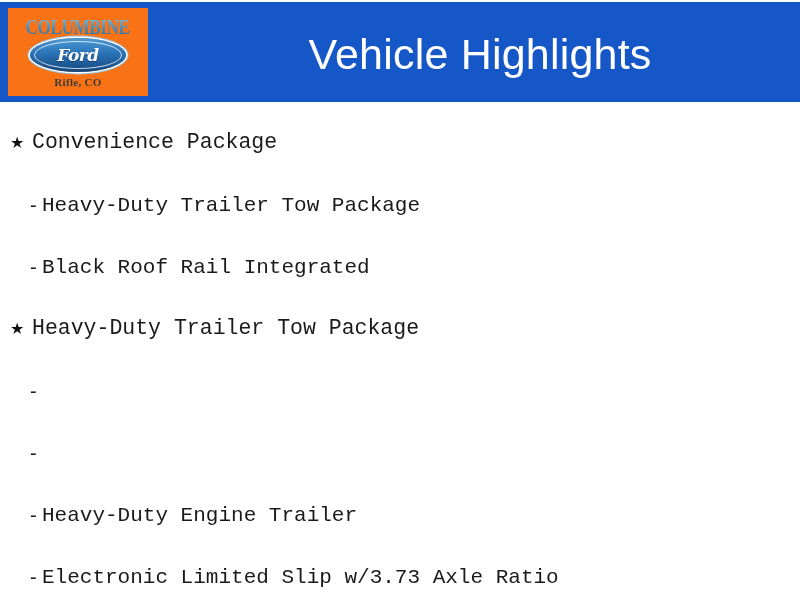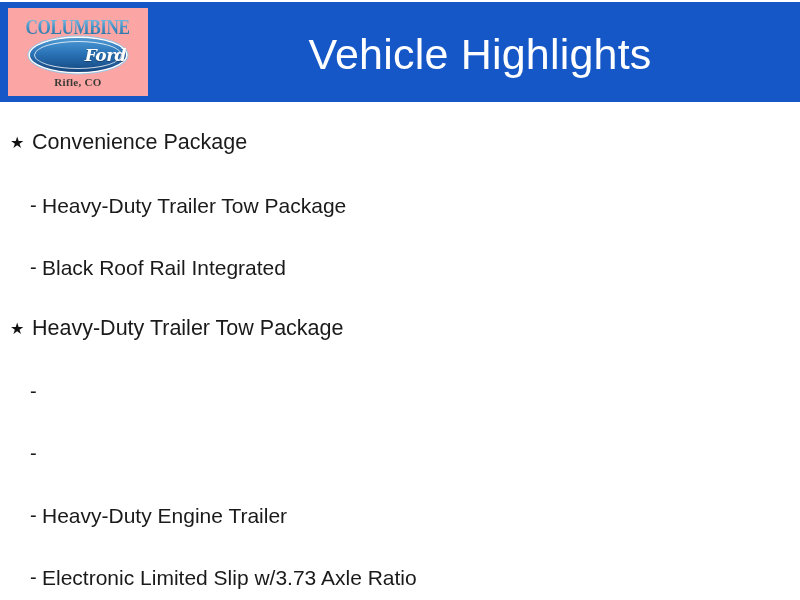--- a/index.html
+++ b/index.html
@@ -32,21 +32,21 @@
     align-items: center;
   }
 
   
   .logo-box {
     position: absolute;
     left: 8px;
     top: 6px;
     width: 140px;
     height: 88px;
-    background: #fca5a5;
+    background: #f97316;
     box-sizing: border-box;
     display: flex;
     flex-direction: column;
     align-items: center;
     justify-content: center;
     overflow: hidden;
   }
   .logo-columbine {
     font-family: "Liberation Serif", serif;
     font-weight: bold;
@@ -64,21 +64,21 @@
   }
   .ford-oval {
     position: relative;
     width: 96px;
     height: 34px;
     border-radius: 50%;
     background: linear-gradient(180deg, #4d9ad4 0%, #2a73b8 45%, #14477f 100%);
     box-shadow: 0 0 0 1.5px #ffffff, 0 0 0 2.5px #9dc4e0;
     display: flex;
     align-items: center;
-    justify-content: flex-end;
+    justify-content: center;
   }
   .ford-oval::after {
     content: "";
     position: absolute;
     left: 4px; top: 3px; right: 4px; bottom: 3px;
     border-radius: 50%;
     border: 1px solid rgba(255,255,255,0.75);
     pointer-events: none;
   }
   .ford-script {
@@ -155,20 +155,21 @@
     font-size: 20px;
     line-height: 1;
     color: #1a1a1a;
     flex: 0 0 auto;
   }
   .row-label {
     font-size: 21px;
     line-height: 1;
     color: #1a1a1a;
     white-space: nowrap;
+    font-family: Liberation Mono, monospace;
   }
   .row.level-0 .row-label {
     font-size: 21.5px;
   }
 </style>
 </head>
 <body>
 
 <div class="slide">
 

